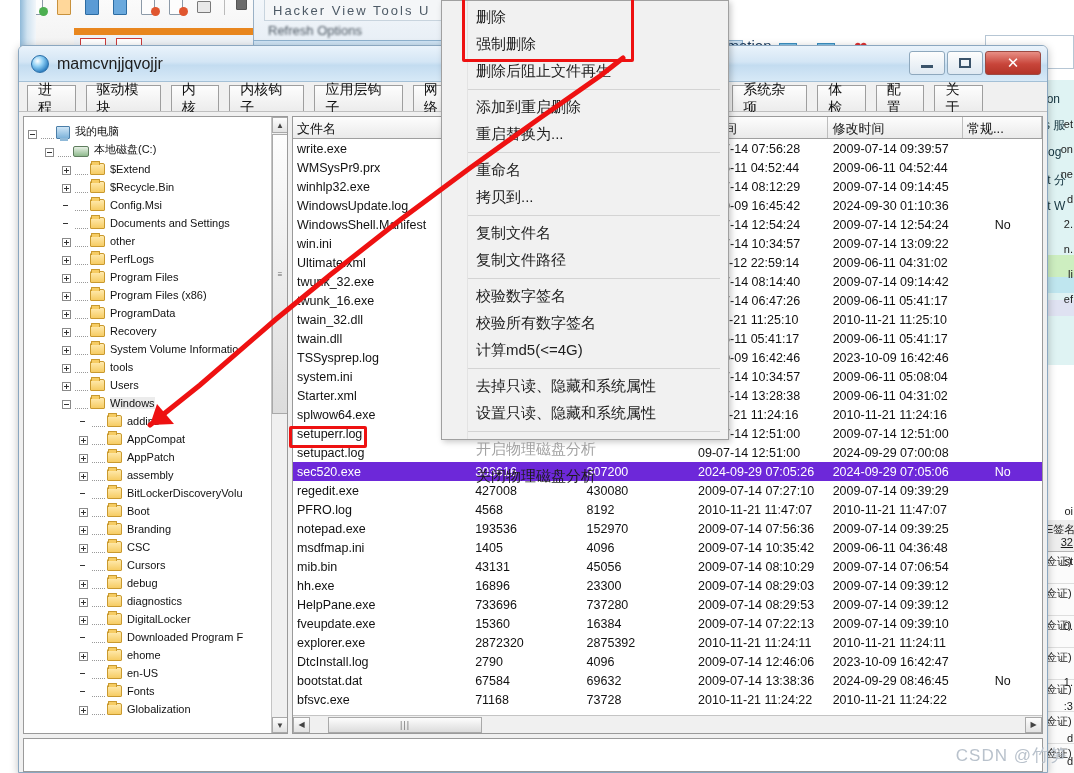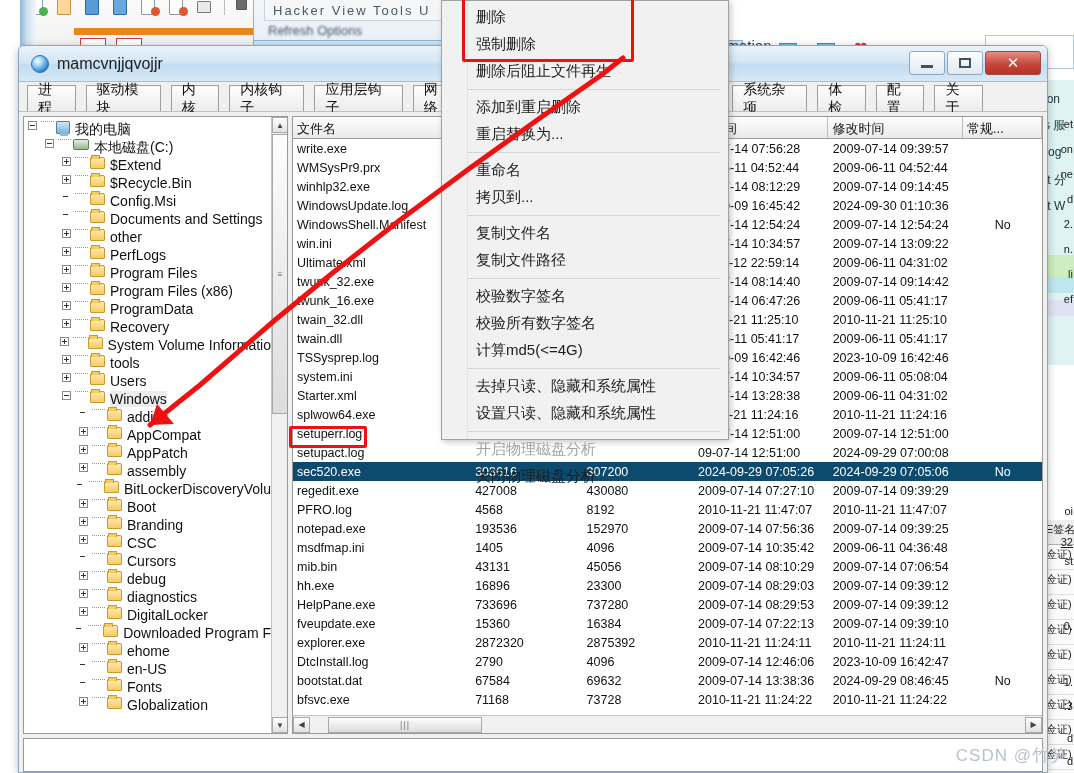--- a/index.html
+++ b/index.html
@@ -78,21 +78,21 @@
   }
   .bg-green { position:absolute; left:1040px; top:255px; width:34px; height:22px; background:#cdeec0;}
   .bg-cyan  { position:absolute; left:1040px; top:277px; width:34px; height:16px; background:#bfe6ef;}
   .bg-lav   { position:absolute; left:1040px; top:300px; width:34px; height:16px; background:#dfe2f2;}
 
   .bg-right-grid {
     position:absolute; left:1044px; top:520px; width:30px; height:253px;
     background:#fbfbfb; border-left:1px solid #b9b9b9;
     font-size:11px; color:#222;
   }
-  .bg-right-grid div { height:25px; line-height:19.5px; border-bottom:1px solid #dedede; padding-left:1px; white-space:nowrap;}
+  .bg-right-grid div { height:32px; line-height:19.5px; border-bottom:1px solid #dedede; padding-left:1px; white-space:nowrap;}
   .bg-right-grid .hdr { background:#eeeeee; border-bottom:1px solid #b5b5b5; }
 
   .bg-left-strip {
     position:absolute; left:0px; top:0px; width:20px; height:773px;
     background:#ffffff;
   }
   .bg-left-txt { position:absolute; right:1px; font-size:11px; color:#1b1b1b; text-align:right; white-space:nowrap;}
   .left-blue-edge {
     position:absolute; left:20px; top:0; width:16px; height:773px;
     background: linear-gradient(90deg,#8fb9d8,#cfe2f0 45%,#f2f6fa);
@@ -156,21 +156,21 @@
 
   .content { position:relative; height:100%; background:#f0f0f0; padding:4px 4px 0 4px; display:flex; }
 
   
   .treepane {
     width:265px; height:618px; background:#ffffff; border:1px solid #9a9a9a;
     position:relative; overflow:hidden;
   }
   .tree { position:absolute; left:0; top:0; right:16px; bottom:0; padding:4px 0 0 4px; }
   .tnode {
-    display:flex; align-items:flex-start; height:18px; font-size:14px; color:#111;
+    display:flex; align-items:flex-end; height:18px; font-size:11px; color:#111;
     white-space:nowrap;
   }
   .tnode .ind { display:inline-block; }
   .exp {
     width:9px;height:9px;border:1px solid #8a8a8a;background:#fff; margin-right:4px;
     position:relative; flex:0 0 auto;
   }
   .exp::before { content:""; position:absolute; left:1px; top:3px; width:5px;height:1px;background:#333;}
   .exp.plus::after { content:""; position:absolute; left:3px; top:1px; width:1px;height:5px;background:#333;}
   .exp.none { border:none; background:transparent; }
@@ -211,21 +211,21 @@
     display:flex; align-items:center; overflow:hidden; white-space:nowrap;
   }
   .c-name { width:192px; }
   .c-size { width:120px; }
   .c-disk { width:120px; }
   .c-ct   { width:145px; }
   .c-mt   { width:145px; }
   .c-reg  { width:85px; }
   .lrow { display:flex; height:19px; font-size:12.5px; color:#111; }
   .lrow > div { padding-left:4px; white-space:nowrap; overflow:hidden; display:flex; align-items:center;}
-  .lrow.sel { background:#0c4a6e; color:#ffffff; }
+  .lrow.sel { background:#6d28d9; color:#ffffff; }
   .lrow .c-reg { justify-content:center; padding-left:0; }
 
   .hscroll {
     position:absolute; left:0; right:0; bottom:0; height:18px; background:#f0f0f0;
     border-top:1px solid #c4c4c4; display:flex; align-items:center;
   }
   .hscroll .arrow {
     width:17px;height:16px; background:linear-gradient(#fdfdfd,#e2e2e2); border:1px solid #a9a9a9;
     display:flex;align-items:center;justify-content:center; font-size:8px;color:#444;
   }

